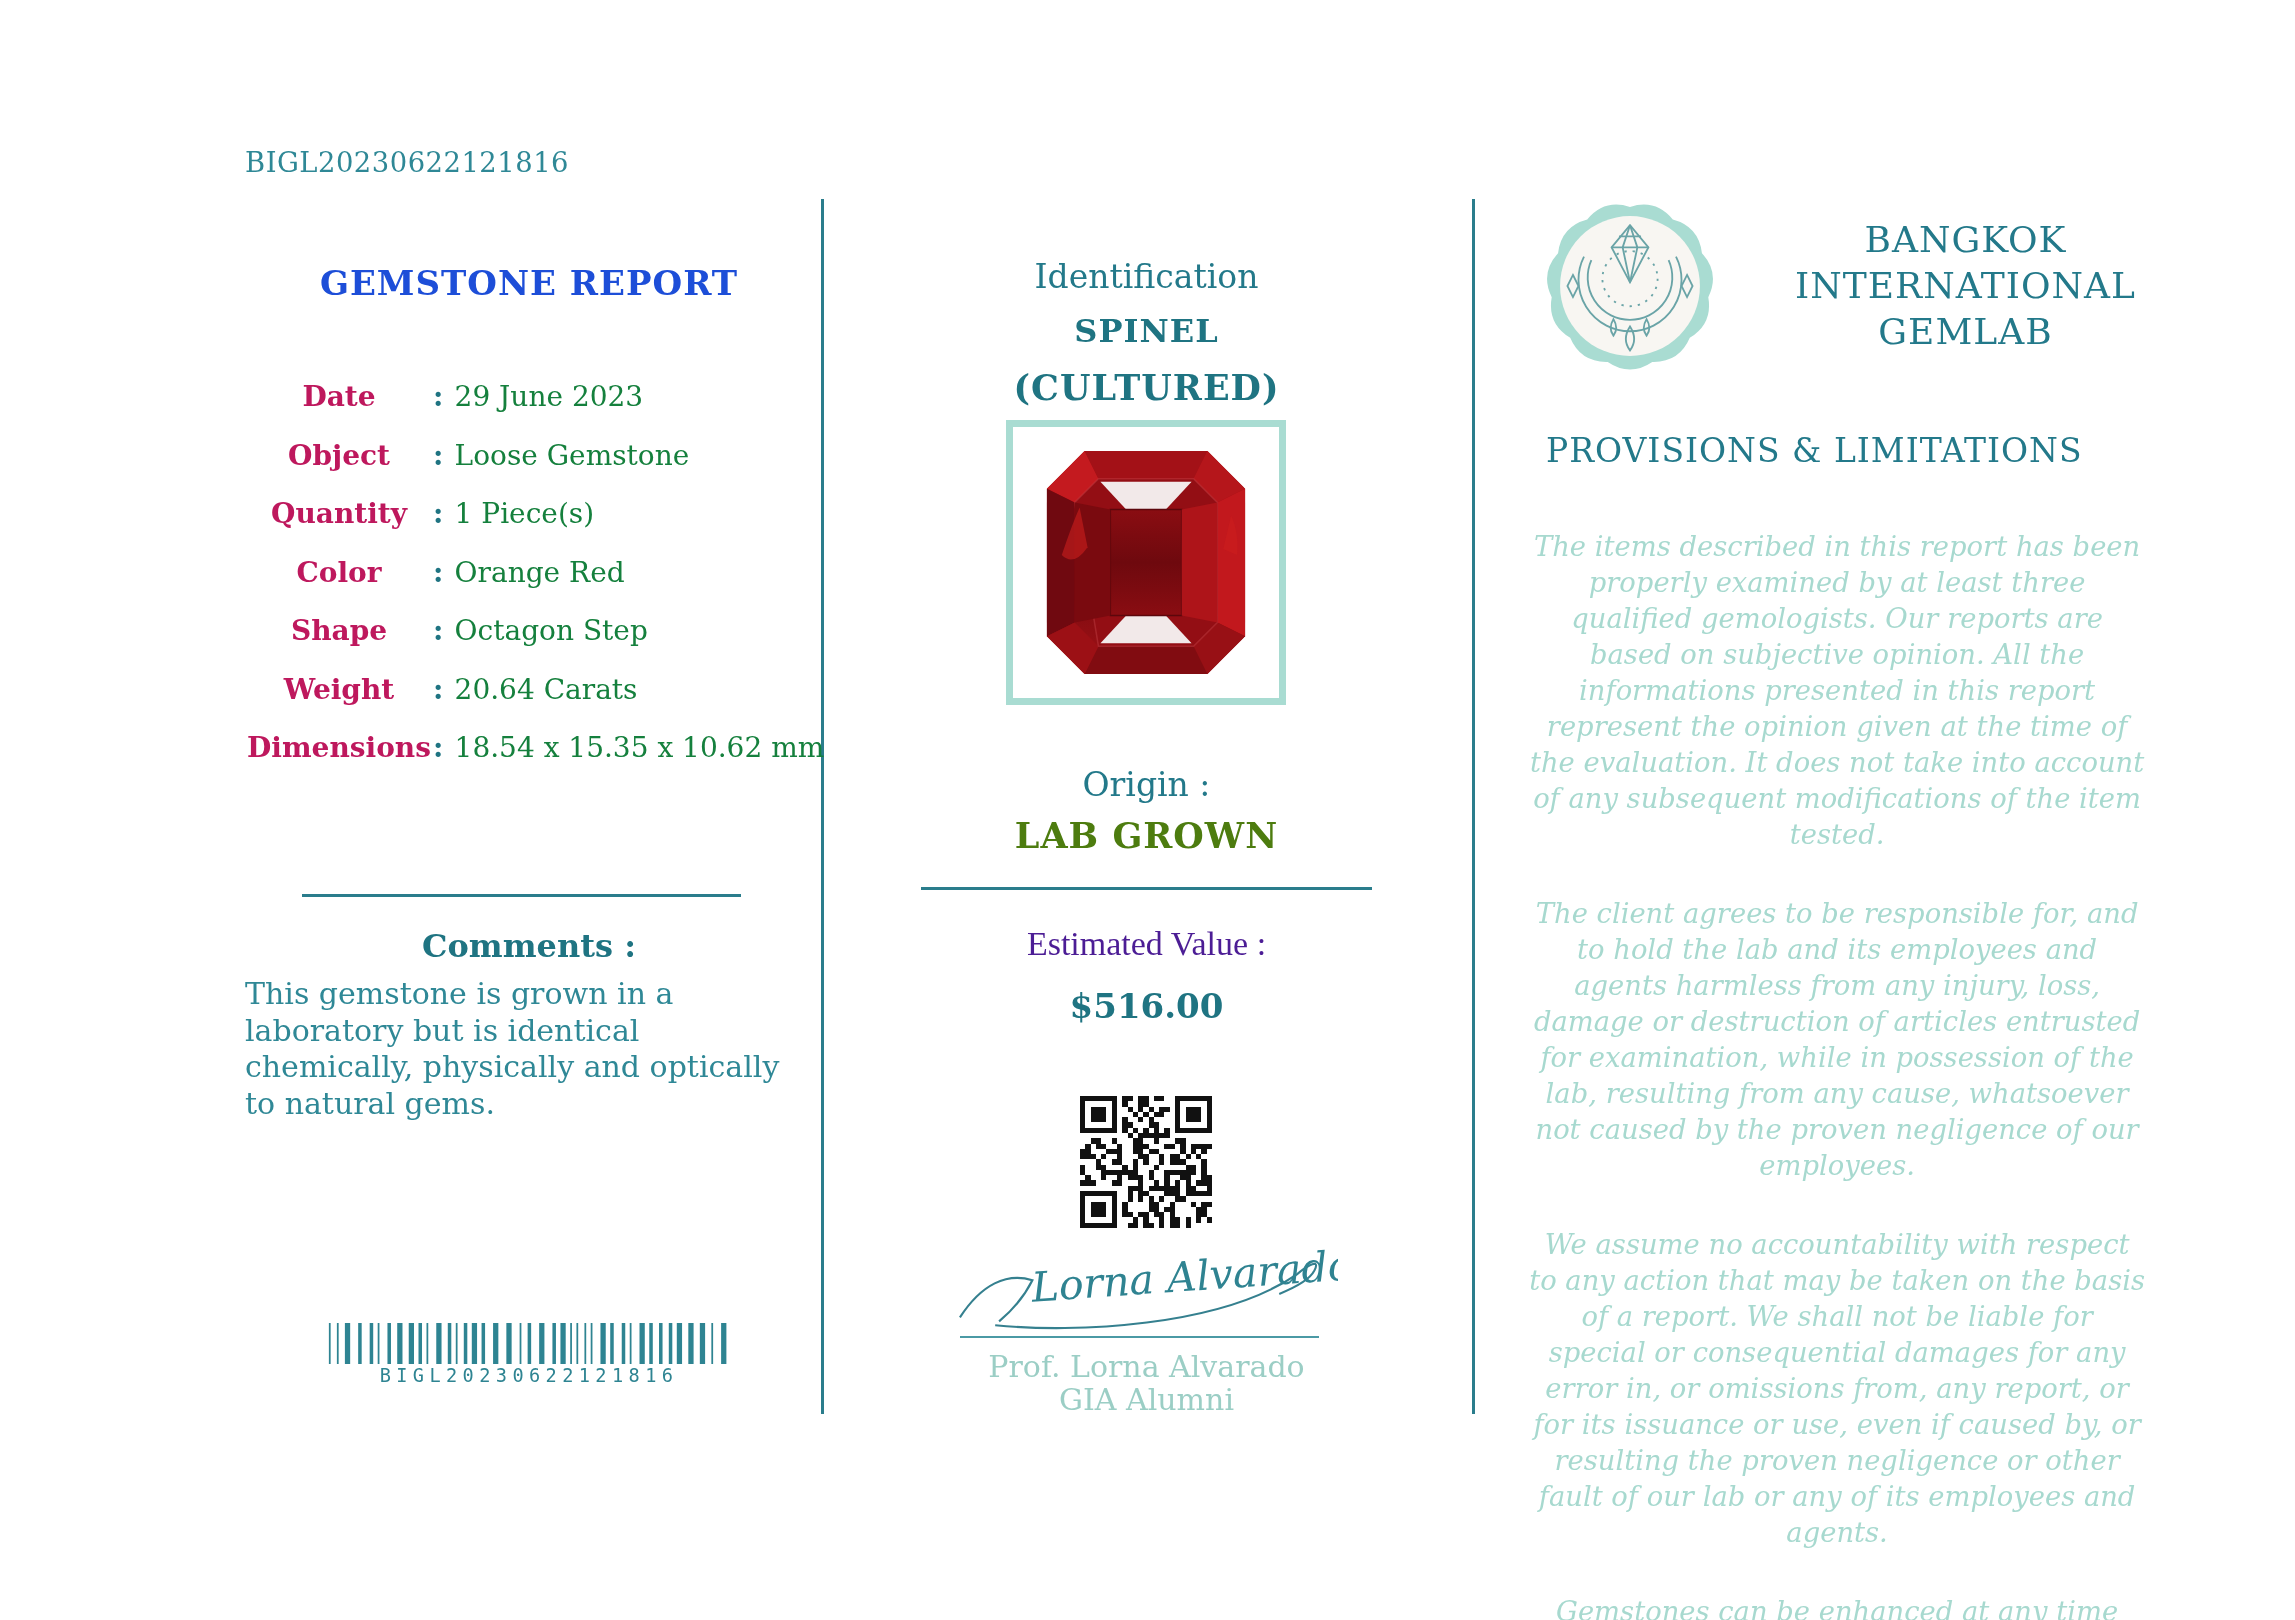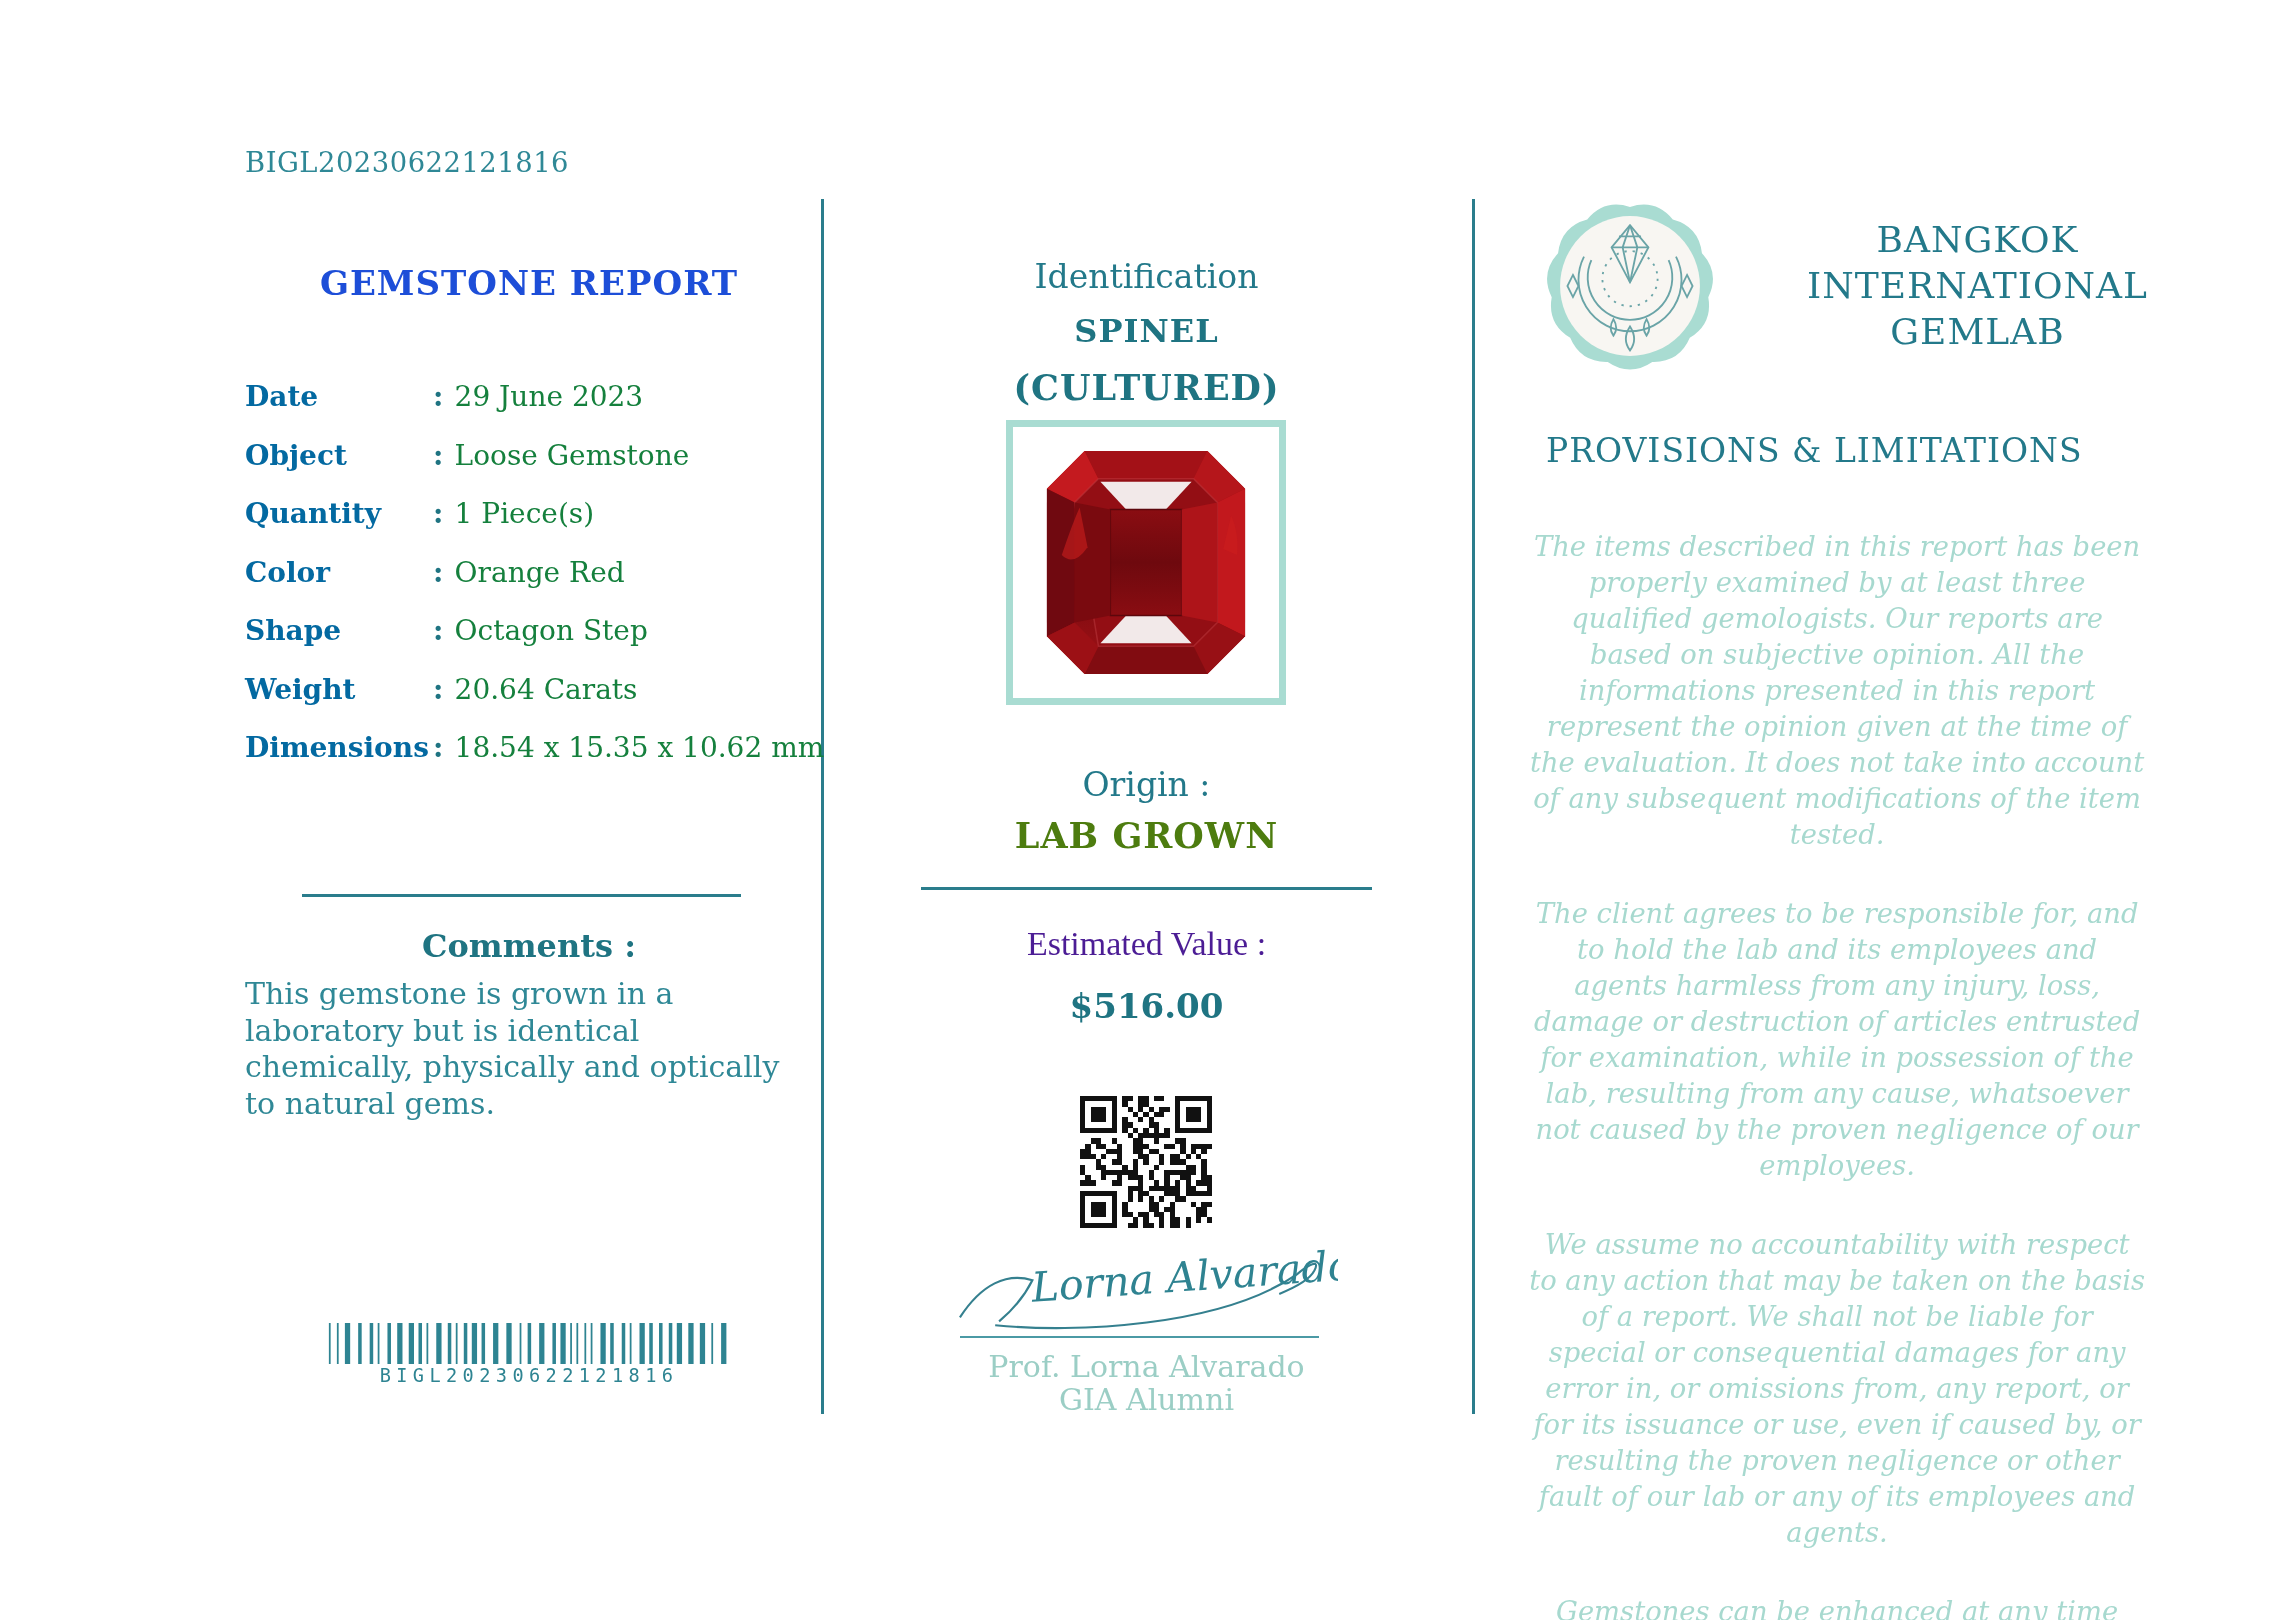--- a/index.html
+++ b/index.html
@@ -7,21 +7,21 @@
         font-family:"DejaVu Serif", serif;overflow:hidden;}
   
   .vdiv{position:absolute;top:199px;height:1215px;width:2.9px;background:#2a7d8c;}
   
   .abs{position:absolute;left:0;right:0;}
   
   #col1{position:absolute;left:245px;top:0;width:568px;height:100%;}
   .report-number{font-size:27.4px;color:#2f8896;letter-spacing:0.5px;}
   .report-title{font-size:34px;font-weight:bold;color:#1d4ed8;text-align:center;letter-spacing:1px;}
   .details{display:grid;grid-template-columns:188px 21.6px 1fr;row-gap:25.5px;align-items:baseline;}
-  .dlabel{font-weight:bold;color:#0369a1;font-size:28px;}
+  .dlabel{font-weight:bold;color:#be185d;font-size:28px;text-align:center;}
   .dcolon{font-weight:bold;color:#1f7482;font-size:28px;}
   .dvalue{color:#15803d;font-size:28px;white-space:nowrap;}
   .hr{position:absolute;height:2.9px;background:#2a7d8c;}
   .comments-h{font-size:32px;font-weight:bold;color:#1f7482;text-align:center;}
   .comments-t{font-size:30px;color:#2f8896;line-height:1.22;}
   .barcode-wrap{position:absolute;left:83px;width:402px;text-align:center;}
   .barcode-text{font-family:"DejaVu Sans Mono", monospace;font-size:18.6px;color:#2e8492;
                 letter-spacing:5.4px;margin-top:1px;white-space:nowrap;}
   
   #col2{position:absolute;left:833px;top:0;width:627px;height:100%;text-align:center;}
@@ -31,21 +31,21 @@
   .gem-frame{position:absolute;left:173px;width:266px;height:271px;border:7.8px solid #a9dcd2;
              background:#ffffff;display:flex;align-items:center;justify-content:center;}
   .origin-l{font-size:33px;color:#23798a;}
   .origin-v{font-size:35px;font-weight:bold;color:#4d7c0f;letter-spacing:1px;}
   .est-l{font-size:34px;color:#4c1d95;font-family:Liberation Serif, serif;}
   .est-v{font-size:34px;font-weight:bold;color:#1f7482;}
   .prof{font-size:30px;color:#9bcec5;}
   .gia{font-size:30px;color:#9bcec5;}
   
   #col3{position:absolute;left:1509px;top:0;width:667px;height:100%;}
-  .labrow{position:absolute;top:194px;left:29px;display:flex;align-items:center;gap:35px;}
+  .labrow{position:absolute;top:194px;left:29px;display:flex;align-items:center;gap:23px;}
   .labname{width:441px;text-align:center;font-size:36px;color:#23798a;line-height:1.28;letter-spacing:1px;}
   .prov-h{position:absolute;top:431px;left:37px;font-size:33px;color:#23798a;letter-spacing:1px;}
   .provisions{position:absolute;top:529px;left:19.6px;width:617px;display:flex;flex-direction:column;gap:43px;}
   .provisions p{margin:0;font-style:italic;font-size:27.4px;line-height:36px;color:#a7d9cf;text-align:center;}
   svg{display:block;}
 </style>
 </head>
 <body>
 
 <div id="page">

